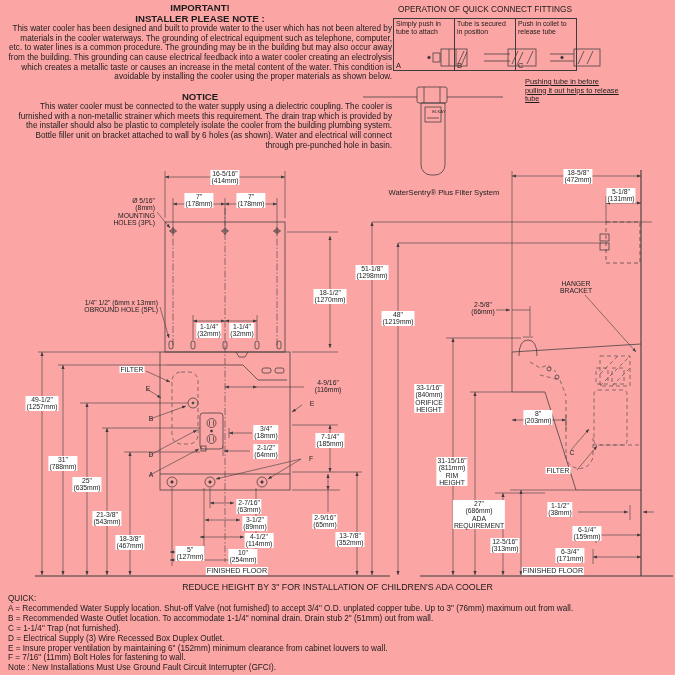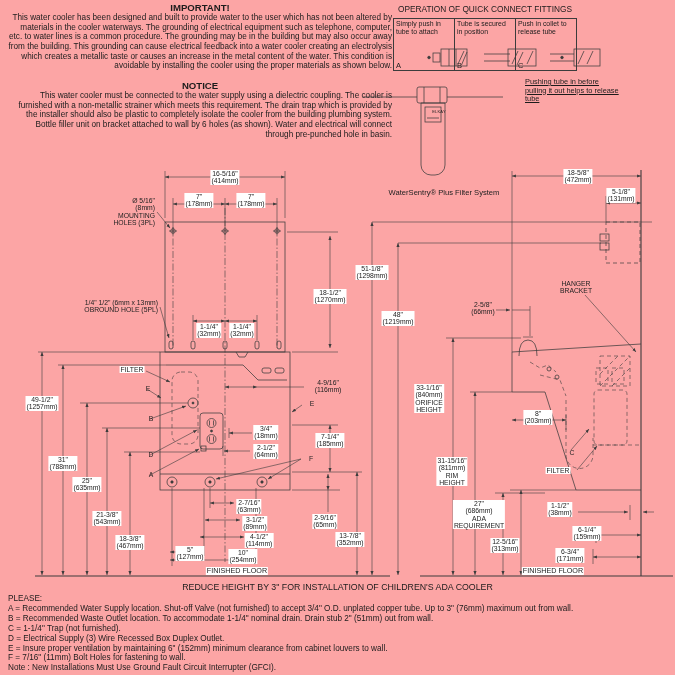--- a/index.html
+++ b/index.html
@@ -27,20 +27,21 @@
   svg{position:absolute;left:0;top:0;pointer-events:none;}
   .brand{font-size:4px;letter-spacing:.2px;}
 </style>
 </head>
 <body>
 
 <div id="page">
 
   <div class="blk" style="left:8px;top:2px;width:384px;">
     <div class="tt">IMPORTANT!</div>
+    <div class="tt">INSTALLER PLEASE NOTE :</div>
     <div class="para">This water cooler has been designed and built to provide water to the user which has not been altered by materials in the cooler waterways. The grounding of electrical equipment such as telephone, computer, etc. to water lines is a common procedure. The grounding may be in the building but may also occur away from the building. This grounding can cause electrical feedback into a water cooler creating an electrolysis which creates a metallic taste or causes an increase in the metal content of the water. This condition is avoidable by installing the cooler using the proper materials as shown below.</div>
     <div class="tt" style="margin-top:9px;text-align:center;">NOTICE</div>
     <div class="para">This water cooler must be connected to the water supply using a dielectric coupling. The cooler is furnished with a non-metallic strainer which meets this requirement. The drain trap which is provided by the installer should also be plastic to completely isolate the cooler from the building plumbing system.</div>
     <div class="para">Bottle filler unit on bracket attached to wall by 6 holes (as shown). Water and electrical will connect through pre-punched hole in basin.</div>
   </div>
 
   <div class="blk" style="left:393px;top:4px;width:184px;">
     <div class="qc-title">OPERATION OF QUICK CONNECT FITTINGS</div>
     <div class="qc-box">
       <div class="qc-cell">
@@ -385,21 +386,21 @@
 (38mm)</div>
   <div class="lbl c bg" style="left:587px;top:526px;">6-1/4"
 (159mm)</div>
   <div class="lbl c bg" style="left:570px;top:548px;">6-3/4"
 (171mm)</div>
   <div class="lbl c bg fl" style="left:553px;top:567px;">FINISHED FLOOR</div>
 
   <div class="reduce">REDUCE HEIGHT BY 3" FOR INSTALLATION OF CHILDREN'S ADA COOLER</div>
 
   <div class="legend">
-    <div>PLEASE:</div>
+    <div>QUICK:</div>
     <div>A = Recommended Water Supply location. Shut-off Valve (not furnished) to accept 3/4" O.D. unplated copper tube. Up to 3" (76mm) maximum out from wall.</div>
     <div>B = Recommended Waste Outlet location. To accommodate 1-1/4" nominal drain. Drain stub 2" (51mm) out from wall.</div>
     <div>C = 1-1/4" Trap (not furnished).</div>
     <div>D = Electrical Supply (3) Wire Recessed Box Duplex Outlet.</div>
     <div>E = Insure proper ventilation by maintaining 6" (152mm) minimum clearance from cabinet louvers to wall.</div>
     <div>F = 7/16" (11mm) Bolt Holes for fastening to wall.</div>
     <div>Note : New Installations Must Use Ground Fault Circuit Interrupter (GFCI).</div>
   </div>
 
 </div>

